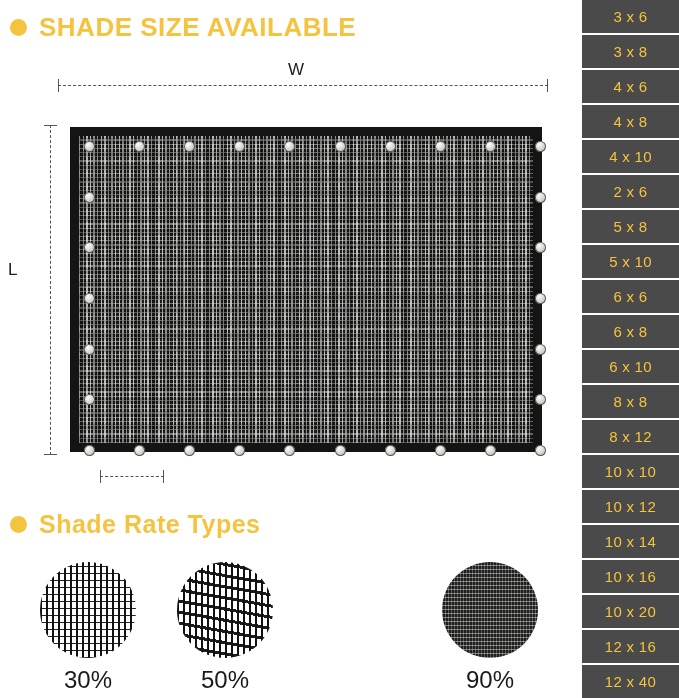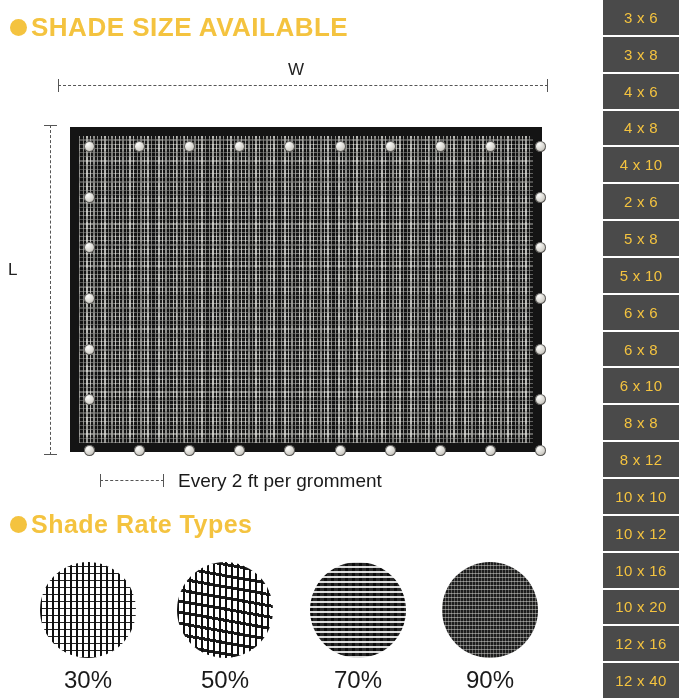--- a/index.html
+++ b/index.html
@@ -13,21 +13,21 @@
     position: relative;
     font-family: "Liberation Sans", sans-serif;
     overflow: hidden;
   }
 
   
   .section-heading {
     position: absolute;
     display: flex;
     align-items: center;
-    gap: 4px;
+    gap: 12px;
   }
   .bullet-dot {
     width: 17px;
     height: 17px;
     border-radius: 50%;
     background: #f4c33f;
     flex: 0 0 auto;
   }
   .heading-text {
     font-size: 26px;
@@ -239,21 +239,21 @@
     background-image:
       repeating-linear-gradient(0deg, rgba(240,240,235,0.45) 0 1px, rgba(0,0,0,0) 1px 4px),
       repeating-linear-gradient(90deg, rgba(240,240,235,0.30) 0 1px, rgba(0,0,0,0) 1px 3px);
   }
 
   
   #size-list {
     position: absolute;
     right: 0;
     top: 0;
-    width: 76px;
+    width: 97px;
     height: 698px;
     display: flex;
     flex-direction: column;
     gap: 2px;
   }
   .size-chip {
     flex: 1 1 0;
     background: #4a4a4a;
     color: #f4c33f;
     font-size: 15px;
@@ -320,41 +320,36 @@
       <span class="grommet" style="left: 5px; top: 258.333px;"></span>
       <span class="grommet" style="left: 456px; top: 258.333px;"></span>
     </div>
 
   <div id="grommet-note">
     <span id="grommet-arrow">
       <span class="gline"></span>
       <span class="gcap left"></span>
       <span class="gcap right"></span>
     </span>
-    <span class="note-text">Every 2 ft per gromment</span>
   </div>
 </div>
 
 <div class="section-heading" id="heading-shade-rate">
   <span class="bullet-dot"></span>
   <span class="heading-text">Shade Rate Types</span>
 </div>
 
 <div id="shade-rates">
   <div class="rate-item r0">
     <div class="rate-circle tex30"></div>
     <div class="rate-label">30%</div>
   </div>
   <div class="rate-item r1">
     <div class="rate-circle tex50"></div>
     <div class="rate-label">50%</div>
-  </div>
-  <div class="rate-item r2">
-    <div class="rate-circle tex70"></div>
-    <div class="rate-label">70%</div>
   </div>
   <div class="rate-item r3">
     <div class="rate-circle tex90"></div>
     <div class="rate-label">90%</div>
   </div>
 </div>
 
 <div id="size-list">
     <div class="size-chip">3 x 6</div>
     <div class="size-chip">3 x 8</div>
@@ -364,17 +359,18 @@
     <div class="size-chip">2 x 6</div>
     <div class="size-chip">5 x 8</div>
     <div class="size-chip">5 x 10</div>
     <div class="size-chip">6 x 6</div>
     <div class="size-chip">6 x 8</div>
     <div class="size-chip">6 x 10</div>
     <div class="size-chip">8 x 8</div>
     <div class="size-chip">8 x 12</div>
     <div class="size-chip">10 x 10</div>
     <div class="size-chip">10 x 12</div>
+    <div class="size-chip">10 x 14</div>
     <div class="size-chip">10 x 16</div>
     <div class="size-chip">10 x 20</div>
     <div class="size-chip">12 x 16</div>
     <div class="size-chip">12 x 40</div>
   </div>
 
 </body></html>

